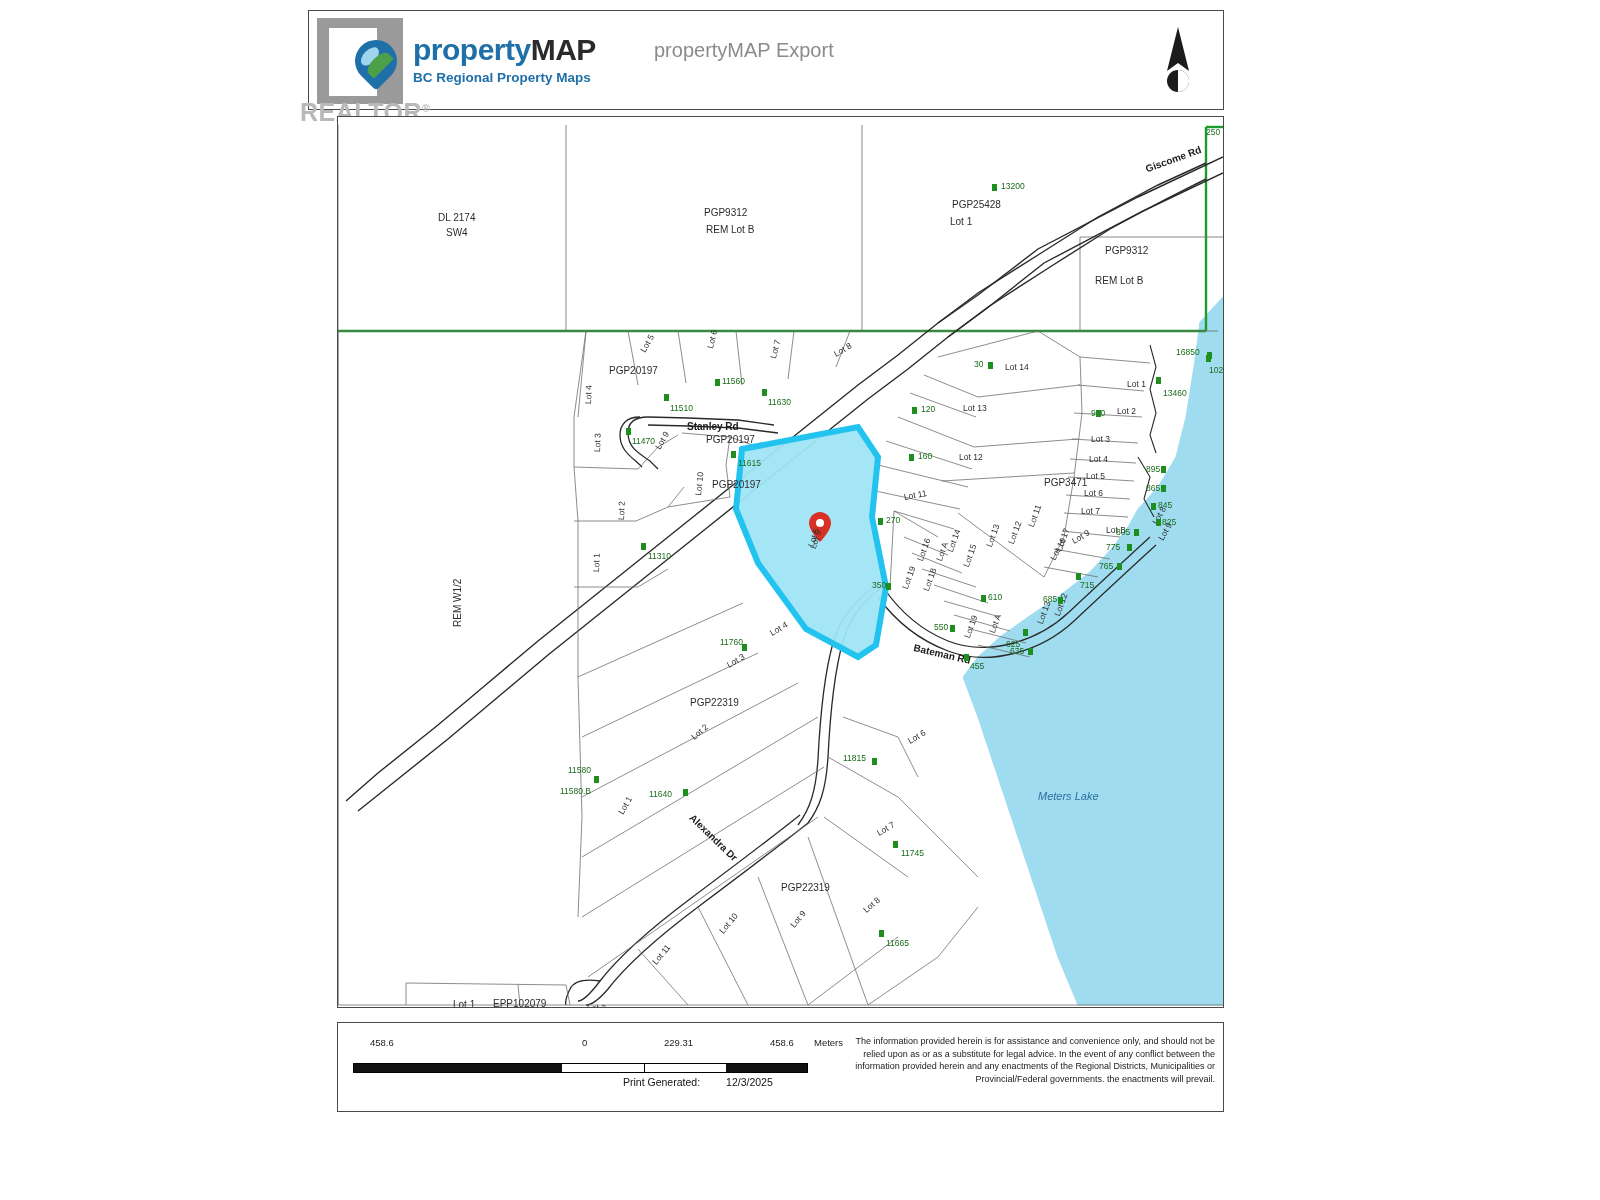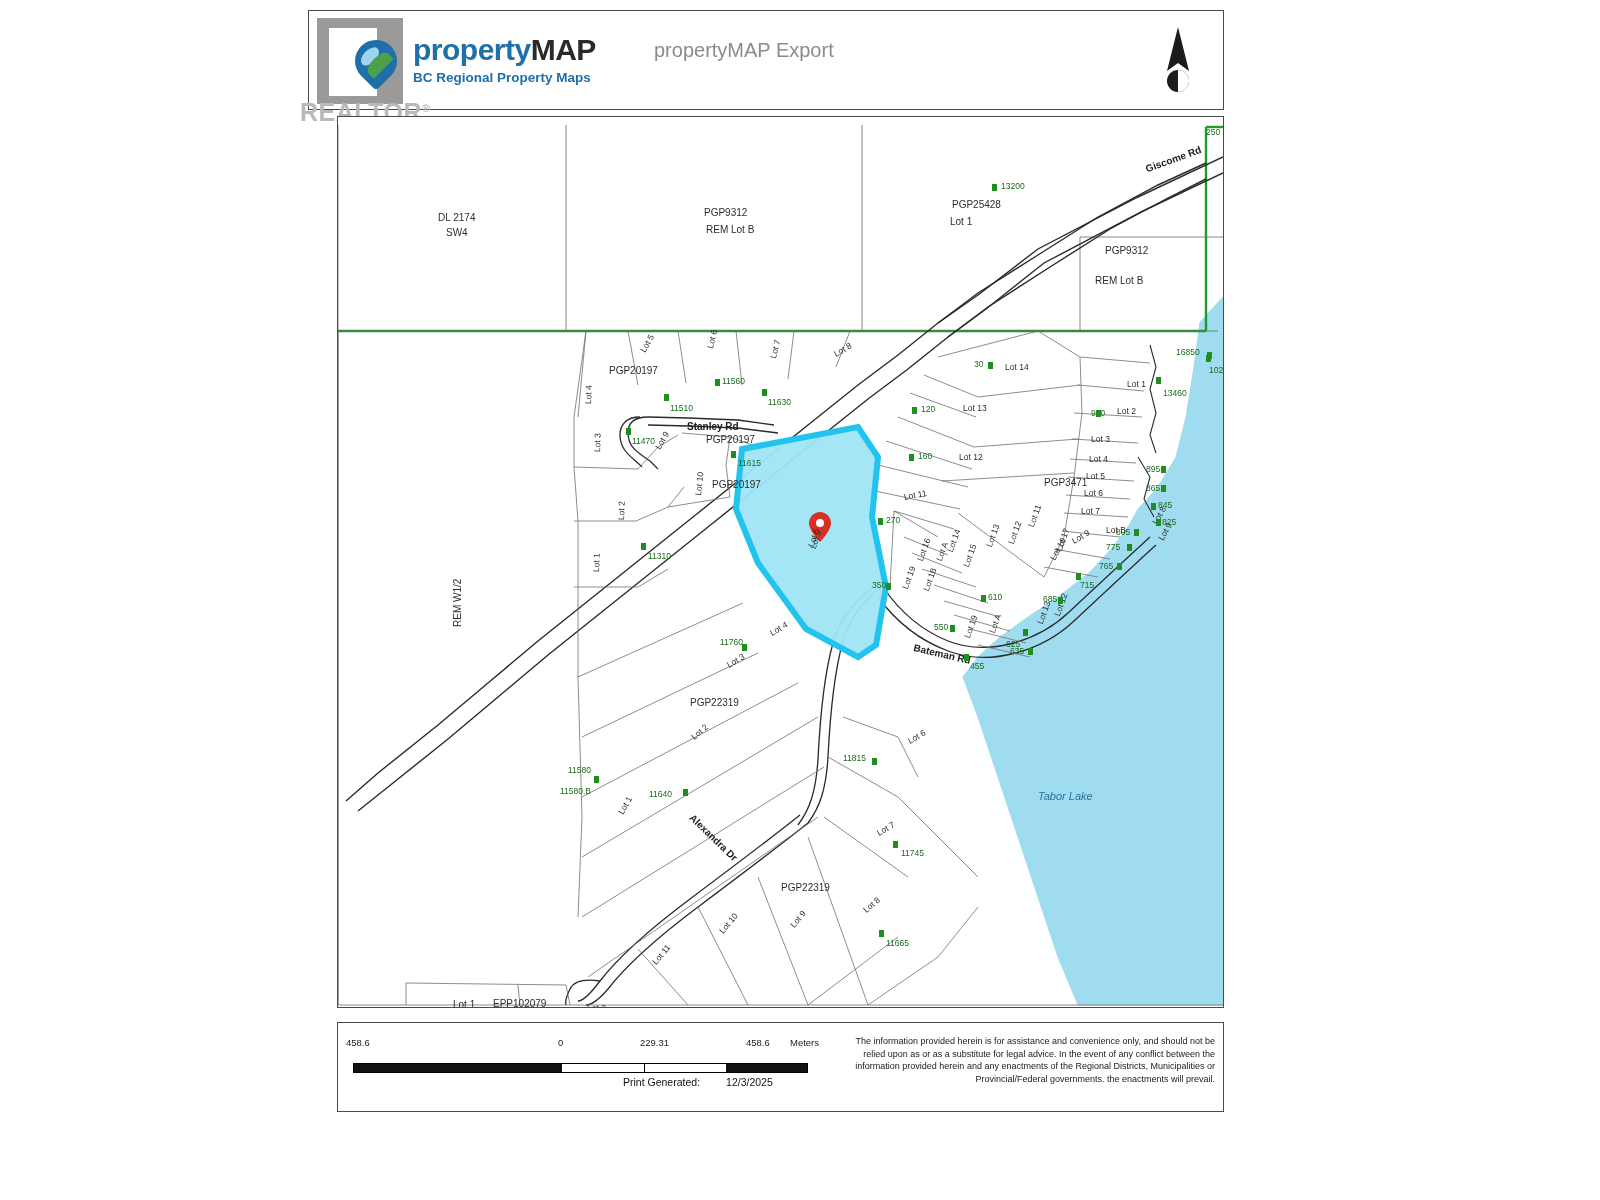--- a/index.html
+++ b/index.html
@@ -183,20 +183,21 @@
   #scalebar-wrap {
     position: absolute;
     left: 8px;
     top: 14px;
     width: 470px;
   }
   .scale-num {
     position: absolute;
     font-size: 9.5px;
     color: #222;
+    margin-left: 24px;
   }
   #scale-graphic {
     position: absolute;
     left: 7px;
     top: 26px;
     width: 455px;
     height: 10px;
     border: 1px solid #000;
     box-sizing: border-box;
     display: flex;
@@ -400,21 +401,21 @@
 
       <path d="M404 332 L520 310 L540 340 L534 400 L548 470 L538 528 L520 540
                L468 512 L420 446 L398 392 Z" fill="#9fe4f5" fill-opacity="0.95" stroke="#22c3ef" stroke-width="6"></path>
     </svg>
 
     <svg id="marker" viewBox="0 0 22 30">
       <path d="M11 0 C5 0 0 5 0 11 C0 19 11 30 11 30 C11 30 22 19 22 11 C22 5 17 0 11 0 Z" fill="#d93025"></path>
       <circle cx="11" cy="11" r="4" fill="#ffffff"></circle>
     </svg>
 
-    <div class="maplabel lake" style="left:700px; top:673px;">Tabor Lake</div>
+    <div class="maplabel lake" style="left:700px; top:673px;">Meters Lake</div>
 
     <div class="maplabel" style="left:468px; top:428px; transform:rotate(-72deg);">Lot 5</div>
 
     <div id="label-layer">
         <div class="maplabel  big" style="left: 100px; top: 95px;">DL 2174</div>
         <div class="maplabel  big" style="left: 108px; top: 110px;">SW4</div>
         <div class="maplabel  big" style="left: 366px; top: 90px;">PGP9312</div>
         <div class="maplabel  big" style="left: 368px; top: 107px;">REM Lot B</div>
         <div class="maplabel  big" style="left: 614px; top: 82px;">PGP25428</div>
         <div class="maplabel  big" style="left: 612px; top: 99px;">Lot 1</div>

